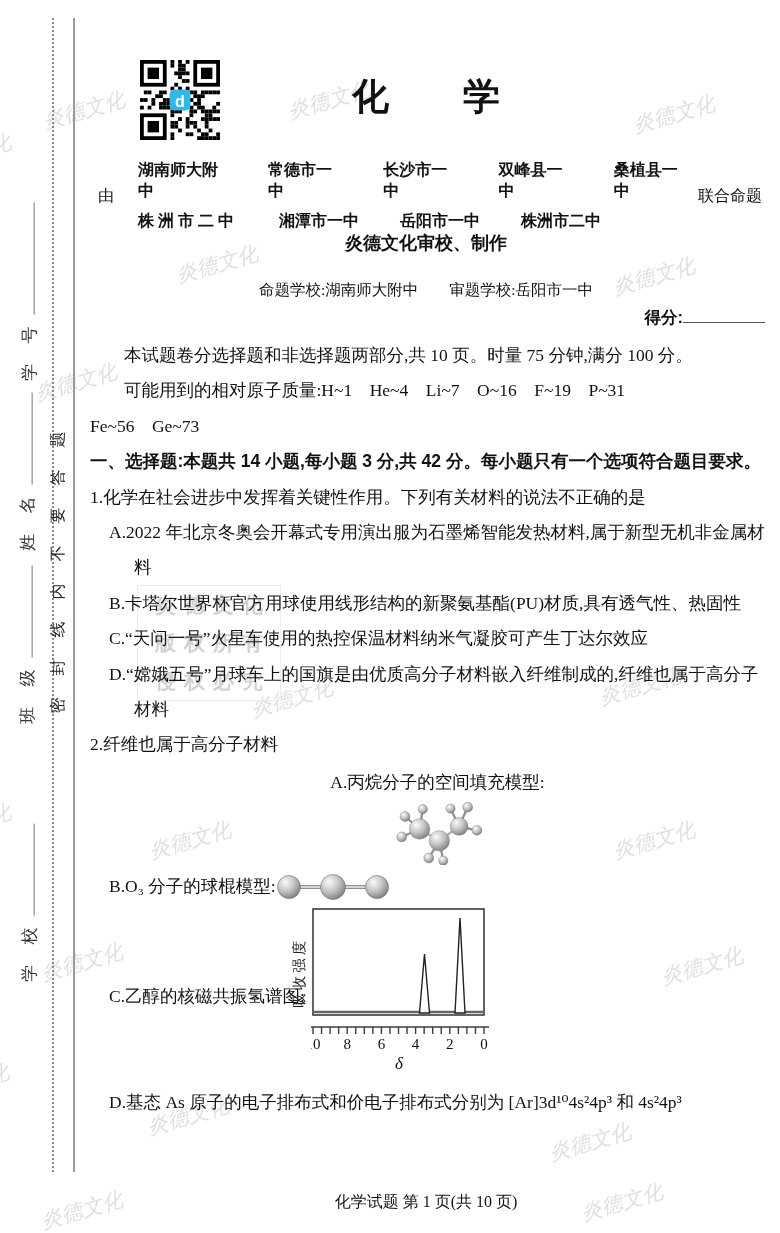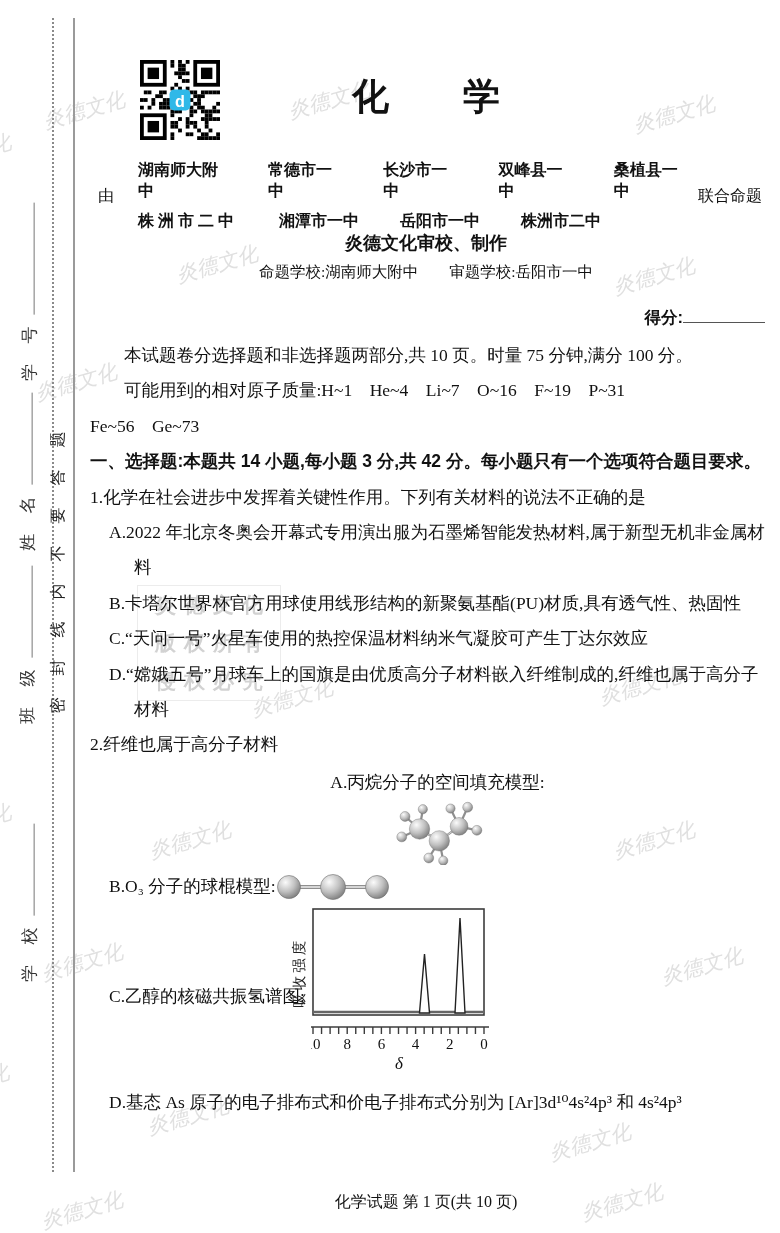--- a/index.html
+++ b/index.html
@@ -32,21 +32,21 @@
   .subject-title{position:absolute;left:88px;top:72px;width:676px;text-align:center;
                  font-size:37px;font-weight:bold;font-family:"Liberation Sans",sans-serif;}
   .byline{position:absolute;left:98px;top:160px;right:18px;display:flex;align-items:center;font-size:16px;}
   .by-char{margin-right:24px;}
   .schools{flex:1;display:flex;flex-direction:column;gap:9px;}
   .schools .srow{display:flex;gap:41px;font-weight:bold;}
   .spread{letter-spacing:4px;}
   .joint{margin-left:10px;}
   .review-line{position:absolute;left:88px;top:231px;width:676px;text-align:center;
                font-family:"Liberation Sans",sans-serif;font-weight:bold;font-size:18px;}
-  .setter-line{position:absolute;left:88px;top:262px;width:676px;text-align:center;font-size:15.5px;}
+  .setter-line{position:absolute;left:88px;top:280px;width:676px;text-align:center;font-size:15.5px;}
   .score-row{position:absolute;top:307px;right:15px;font-size:16.5px;}
   .score-row .lbl{font-family:"Liberation Sans",sans-serif;font-weight:bold;}
   .score-row .bl{display:inline-block;width:82px;border-bottom:1.5px solid #555;height:14px;}
 
   
   .bodytext{position:absolute;left:90px;top:338px;width:676px;font-size:17.5px;line-height:35.4px;}
   .bodytext p{margin:0;}
   .ind{text-indent:34px;}
   .sec-head{font-family:"Liberation Sans",sans-serif;font-weight:bold;}
   .option{margin-left:44px;text-indent:-25px;}

